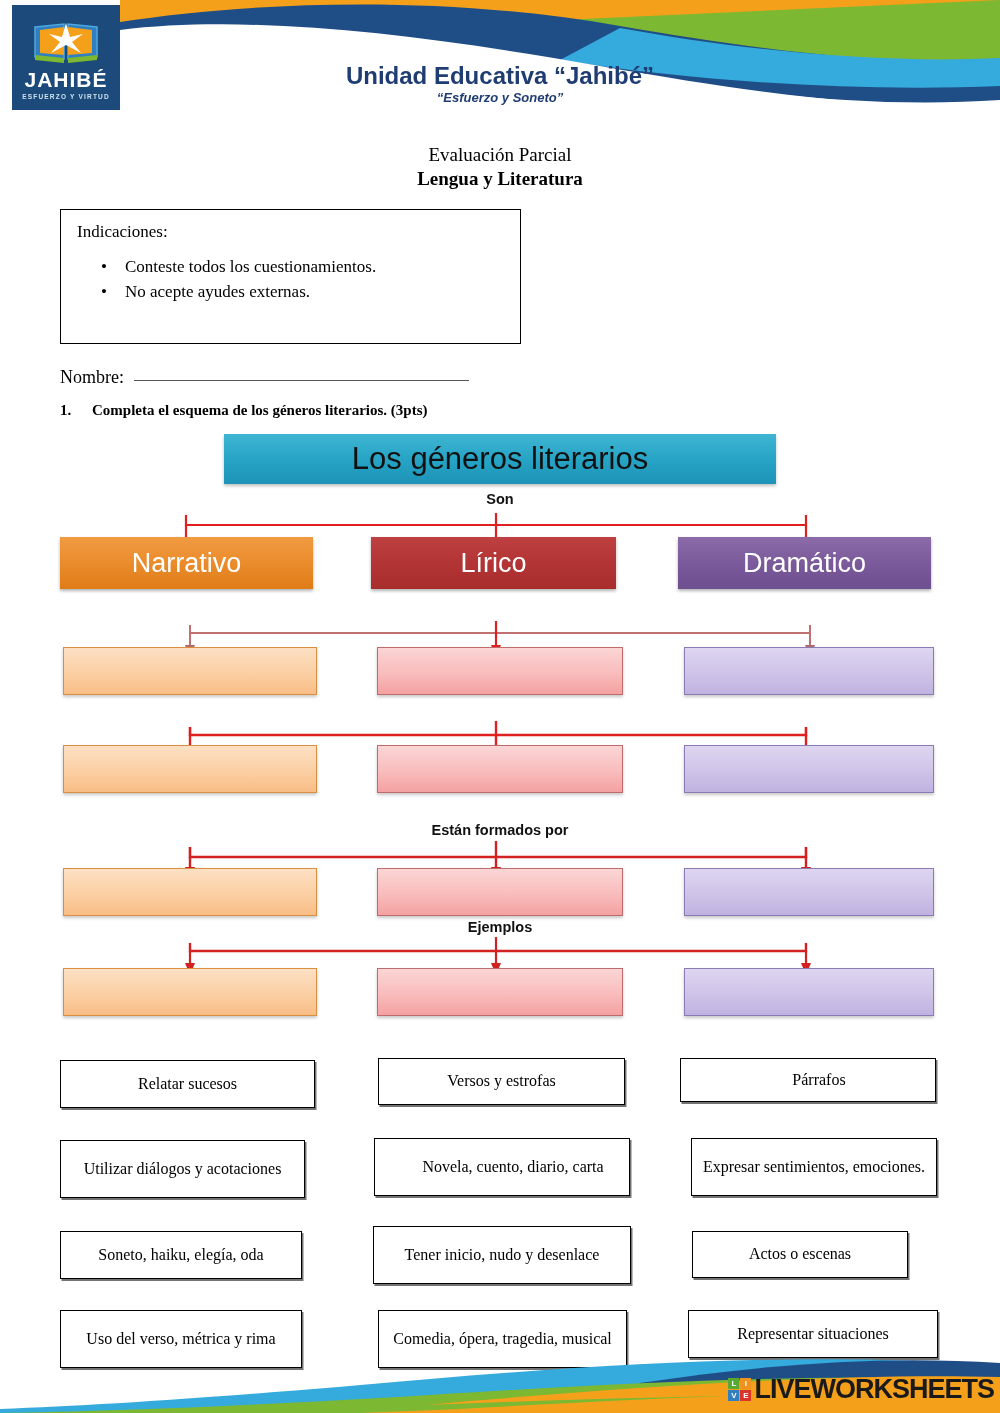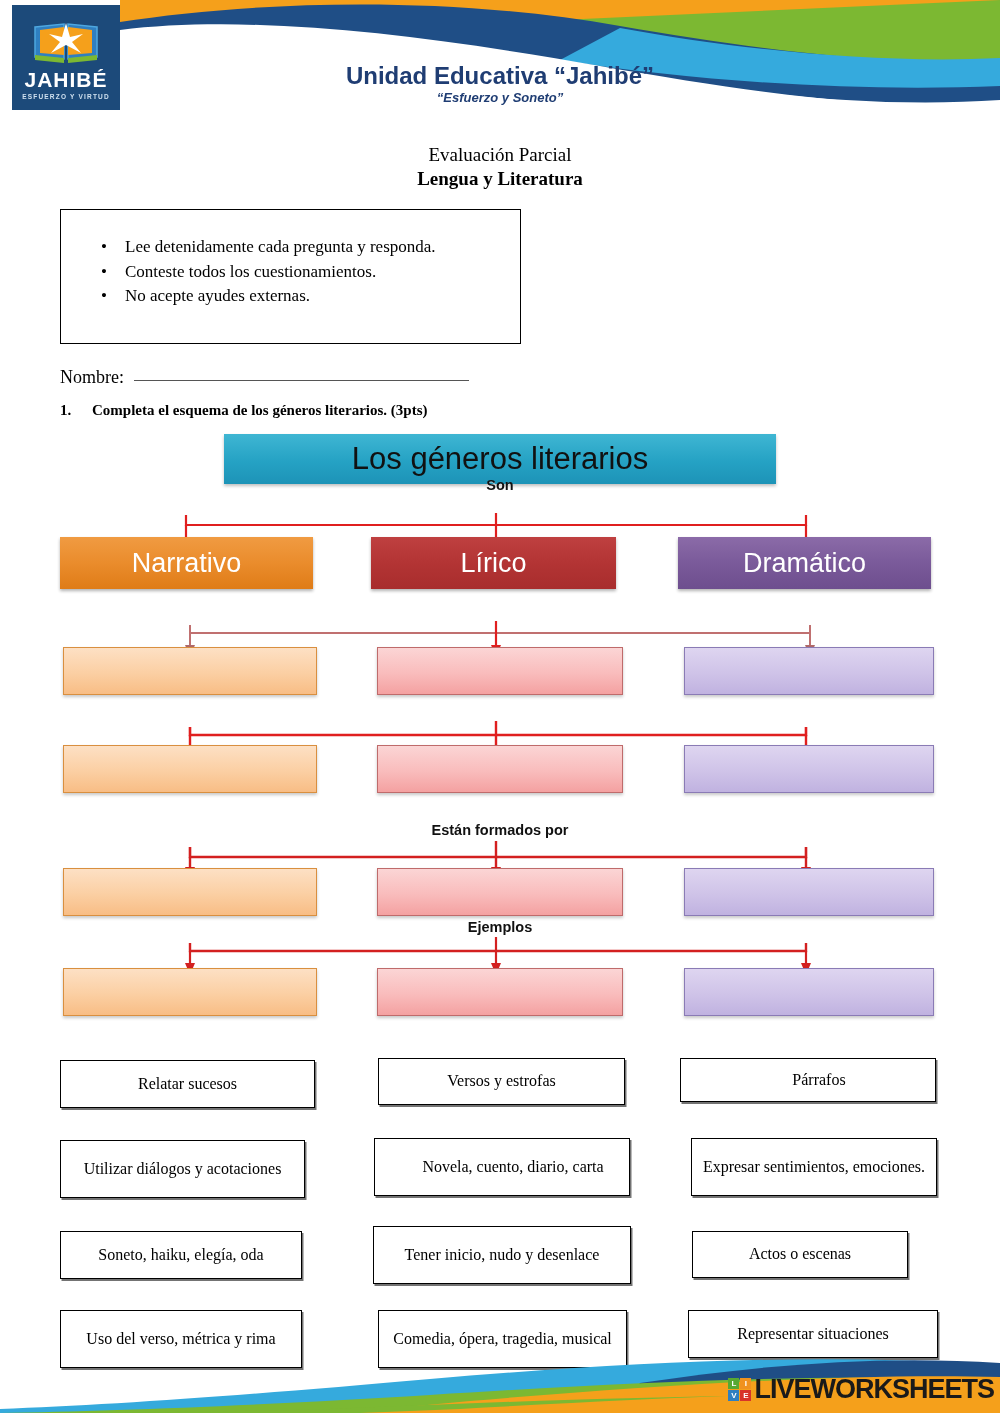--- a/index.html
+++ b/index.html
@@ -180,41 +180,41 @@
   </div>
 
   <div class="school-title">Unidad Educativa “Jahibé”</div>
   <div class="school-motto">“Esfuerzo y Soneto”</div>
 </div>
 
 <div class="exam-line1">Evaluación Parcial</div>
 <div class="exam-line2">Lengua y Literatura</div>
 
 <div class="instructions">
+  <div class="instr-title">Indicaciones:</div>
   <ul class="instr-list">
-    <li>Lee detenidamente cada pregunta y responda.</li>
     <li>Conteste todos los cuestionamientos.</li>
     <li>No acepte ayudes externas.</li>
   </ul>
 </div>
 
 <div class="nombre-row">
   <span>Nombre:</span>
   <span class="nombre-line"></span>
 </div>
 
 <div class="q1">
   <span class="qnum">1.</span><span>Completa el esquema de los géneros literarios. (3pts)</span>
 </div>
 
 <div class="diagram">
 
   <div class="dg-title">Los géneros literarios</div>
 
-  <div class="conn-label" style="top:52px;">Son</div>
+  <div class="conn-label" style="top:66px;">Son</div>
 
   <svg class="connector" style="left:0;top:86px;" width="1000" height="42">
     <path d="M186,4 L186,14 L806,14 L806,4" fill="none" stroke="#e01f1f" stroke-width="2.2"></path>
     <path d="M186,14 L186,28 M806,14 L806,28 M496,2 L496,28" fill="none" stroke="#e01f1f" stroke-width="2.2"></path>
     <polygon points="181,26 191,26 186,38" fill="#e01f1f"></polygon>
     <polygon points="801,26 811,26 806,38" fill="#e01f1f"></polygon>
     <polygon points="491,26 501,26 496,38" fill="#e01f1f"></polygon>
   </svg>
 
   <div class="genre-box gb-narr" style="left:60px; top:112px; width:253px;">Narrativo</div>

